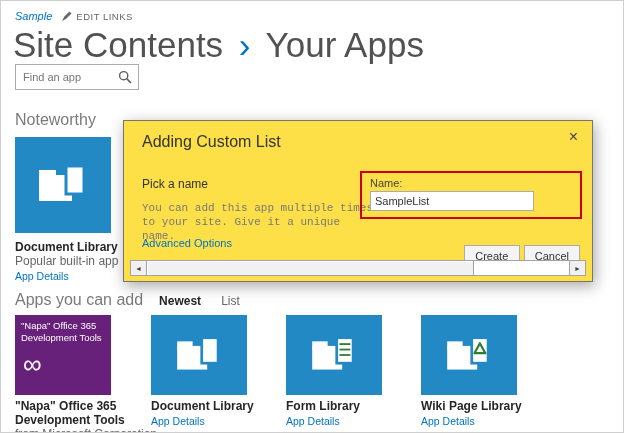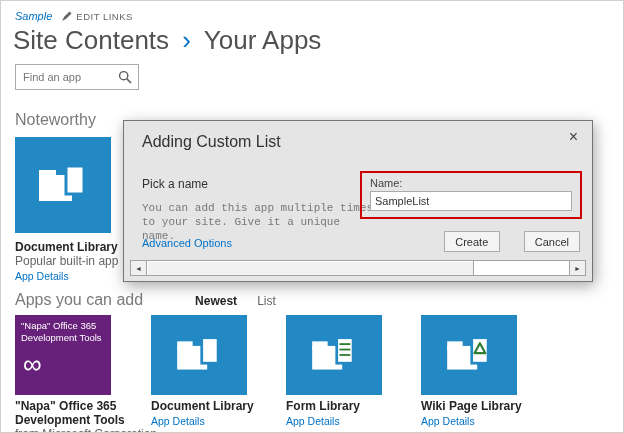--- a/index.html
+++ b/index.html
@@ -8,64 +8,64 @@
     position:relative; width:624px; height:433px; background:#fff;
     border:1px solid #cfcfcf; overflow:hidden; margin:0 auto;
     font-family:"Liberation Sans","DejaVu Sans",sans-serif; color:#444;
   }
   
   .top-links{ position:absolute; left:14px; top:9px; display:flex; align-items:center; gap:10px; }
   .site-link{ font-size:11px; color:#0072c6; text-decoration:none; cursor:pointer;font-style:italic; }
   .edit-links{ display:flex; align-items:center; gap:4px; cursor:pointer; }
   .edit-links span{ font-size:9.5px; color:#666; letter-spacing:.5px;text-align:right; }
   
-  .page-title{ position:absolute; left:12px; top:24px; font-size:26px; font-weight:300; color:#515151; white-space:nowrap; }
+  .page-title{ position:absolute; left:12px; top:24px; font-size:35px; font-weight:300; color:#515151; white-space:nowrap; }
   .page-title .sep{ color:#0072c6; margin:0 6px; }
   
   .search-box{ position:absolute; left:14px; top:63px; width:124px; height:26px; border:1px solid #ababab; background:#fff; display:flex; align-items:center; }
   .search-input{ flex:1; border:none; outline:none; font-size:11px; padding:0 4px 0 7px; color:#444; font-family:inherit; min-width:0; }
   .search-input::placeholder{ color:#767676; }
   .search-icon{ flex:0 0 auto; margin-right:6px; cursor:pointer; }
   
   .section-heading{ font-size:16px; font-weight:300; color:#7a7a7a; }
   .nw-h{ position:absolute; left:14px; top:110px; }
   
   .tile{ position:absolute; width:96px; display:flex; align-items:center; justify-content:center; cursor:pointer; }
   .tile-blue{ background:#2389c5; }
   .tile-purple{ background:#68217a; }
   .nw-tile{ left:14px; top:136px; height:96px; }
   .caption{ position:absolute; line-height:14px; }
   .caption-name{ font-size:12px; font-weight:bold; color:#262626; }
   .caption-sub{ font-size:12px; color:#666; }
   .caption-link{ font-size:10.5px; color:#0072c6; text-decoration:none; cursor:pointer; display:inline-block; }
   .nw-cap{ left:14px; top:239px; }
   
-  .modal{ position:absolute; left:122px; top:119px; width:470px; height:162px; background:#e5e5e5;
+  .modal{ position:absolute; left:122px; top:119px; width:470px; height:162px; background:#fde047;
           border:1px solid #757575; box-shadow:2px 4px 14px rgba(0,0,0,.35); z-index:10; }
   .modal-title{ position:absolute; left:18px; top:12px; font-size:16px; font-weight:400; color:#333; }
   .modal-close{ position:absolute; right:10px; top:6px; font-size:16px; color:#444; cursor:pointer; line-height:16px; padding:2px 4px; }
   .pick-name{ position:absolute; left:18px; top:56px; font-size:12px; color:#333; }
   .pick-desc{ position:absolute; left:18px; top:80px; width:232px; font-size:11px; line-height:14px; color:#787878;font-family:Liberation Mono, monospace; }
   .annotation-box{ position:absolute; left:236px; top:50px; width:222px; height:48px; border:2px solid #cc0000; padding:4px 8px; }
   .name-label{ font-size:11px; color:#444; margin-bottom:2px; }
-  .name-input{ width:202px; height:20px; border:1px solid #ababab; font-size:11px; padding:1px 4px; color:#333; font-family:inherit; outline:none; }
+  .name-input{ width:164px; height:20px; border:1px solid #ababab; font-size:11px; padding:1px 4px; color:#333; font-family:inherit; outline:none; }
   .advanced-link{ position:absolute; left:18px; top:116px; font-size:11px; color:#0072c6; text-decoration:none; cursor:pointer; }
-  .modal-btns{ position:absolute; right:12px; top:110px; display:flex; gap:24px; }
+  .modal-btns{ position:absolute; right:12px; top:124px; display:flex; gap:4px; }
   .btn{ min-width:56px; height:21px; background:#f4f4f4; border:1px solid #ababab; font-size:11px; color:#333;
         display:flex; align-items:center; justify-content:center; cursor:pointer; padding:0 10px; font-family:inherit; }
   
   .modal-scrollbar{ position:absolute; left:6px; right:6px; bottom:5px; height:16px; background:#fff;
                     border:1px solid #a3a3a3; display:flex; align-items:stretch; }
   .sb-btn{ width:16px; background:#f0f0f0; color:#404040; font-size:7px; display:flex; align-items:center; justify-content:center; cursor:pointer; }
   .sb-btn.left{ border-right:1px solid #a3a3a3; }
   .sb-btn.right{ border-left:1px solid #a3a3a3; }
   .sb-thumb{ width:72%; background:#f1f1f1; border-right:1px solid #a3a3a3; box-shadow:inset 1px 1px 0 #ffffff; cursor:pointer; }
   .sb-track{ flex:1; background:#fff; }
   
-  .apps-head-row{ position:absolute; left:14px; top:290px; display:flex; align-items:baseline;gap:36px; }
+  .apps-head-row{ position:absolute; left:14px; top:290px; display:flex; align-items:baseline; }
   .sort-tabs{ display:flex; gap:20px; margin-left:16px; }
   .sort-tab{ font-size:12px; color:#666; cursor:pointer; }
   .sort-tab.selected{ color:#262626; font-weight:bold; }
   .row-tile{ top:314px; height:80px; }
   .t-napa{ left:14px; flex-direction:column; align-items:flex-start; justify-content:flex-start; padding:5px 6px; }
   .t-doc{ left:150px; } .t-form{ left:285px; } .t-wiki{ left:420px; }
   .napa-text{ font-size:9.5px; line-height:12px; color:#fff; }
   .napa-logo{ font-size:26px; line-height:24px; color:#fff; margin-top:8px; margin-left:2px; }
   .cap-napa{ left:14px; top:398px; } .cap-doc{ left:150px; top:398px; }
   .cap-form{ left:285px; top:398px; } .cap-wiki{ left:420px; top:398px; }

